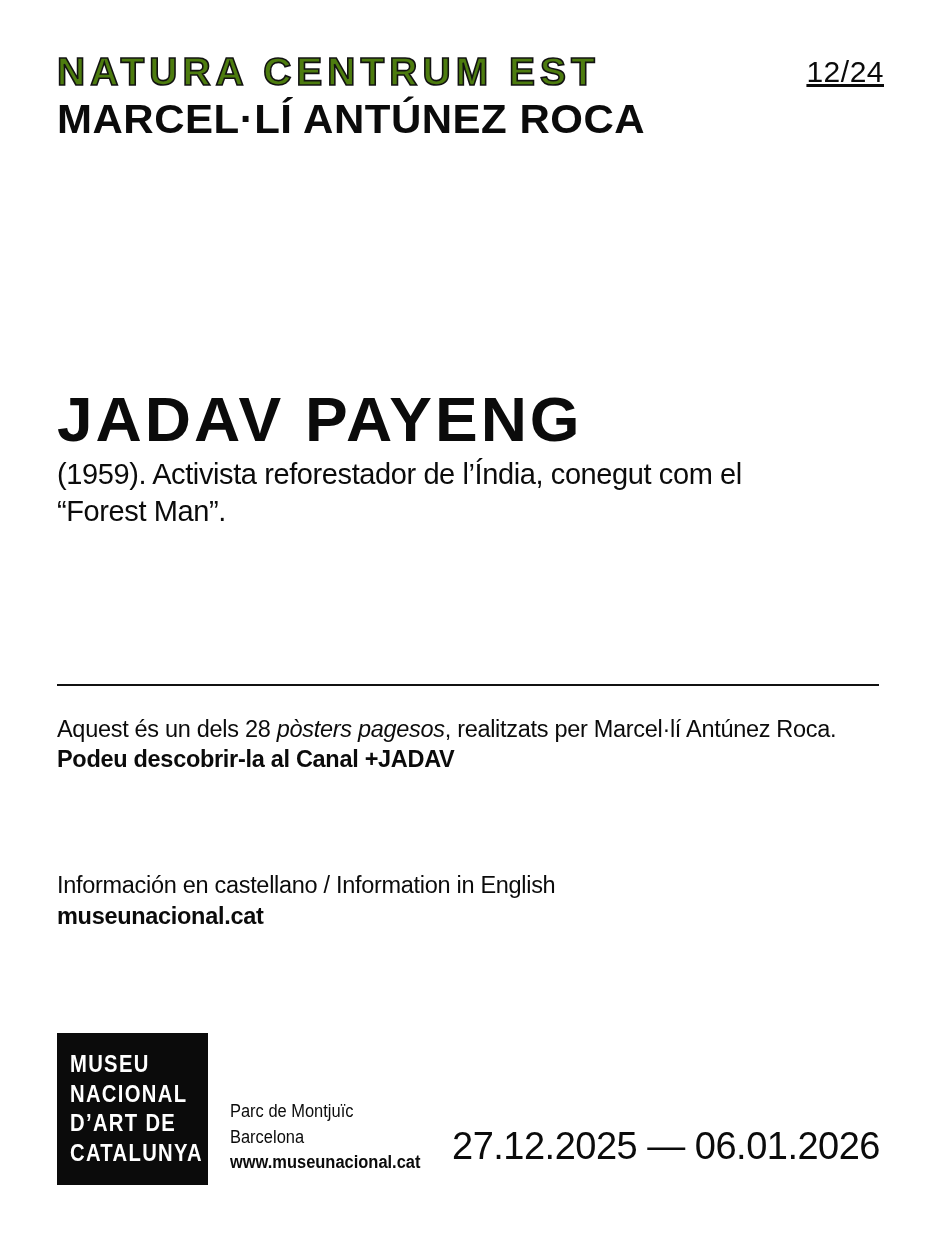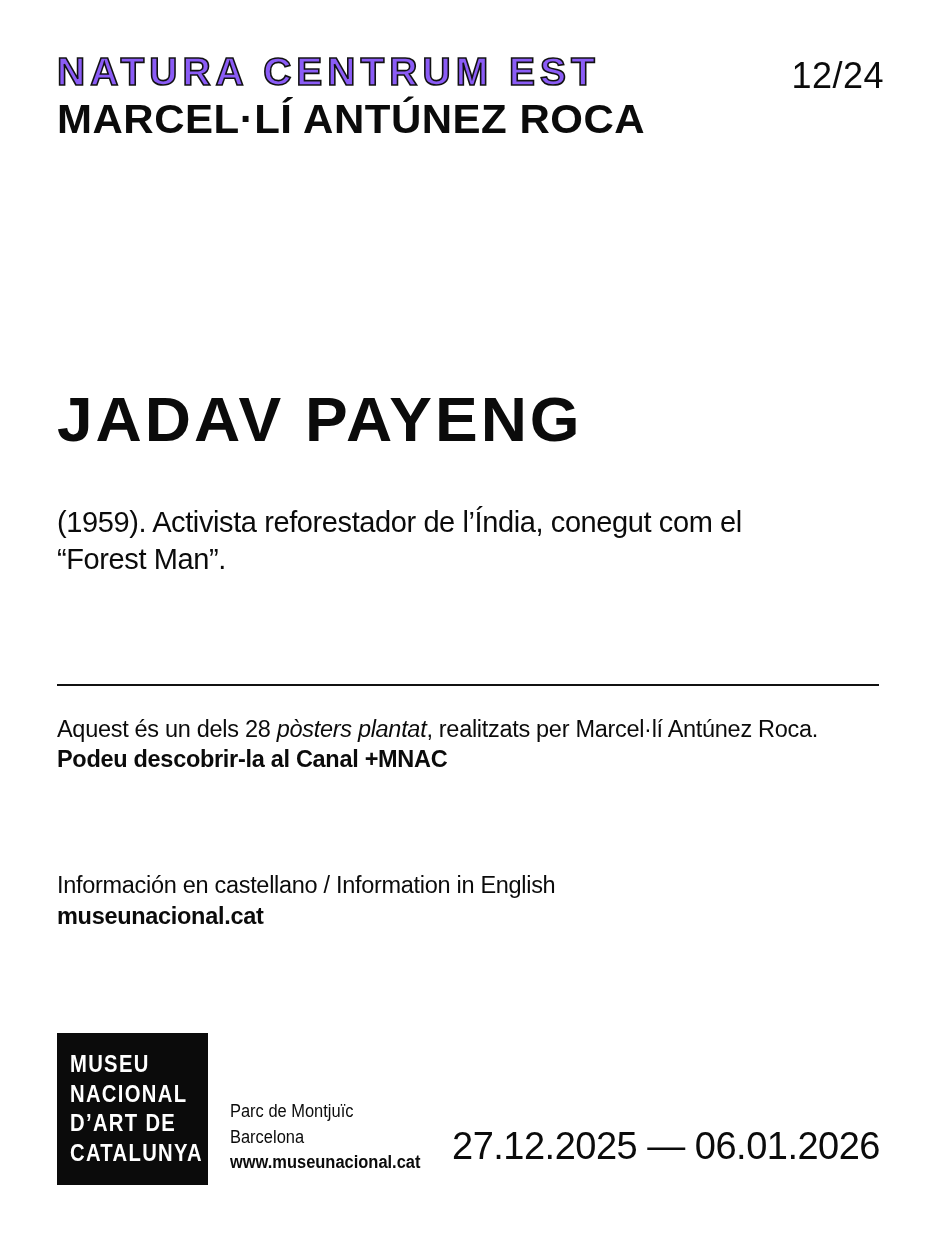--- a/index.html
+++ b/index.html
@@ -8,37 +8,38 @@
     position: relative;
     width: 936px;
     height: 1242px;
     margin: 0 auto;
     background: #ffffff;
     color: #0b0b0b;
     font-family: "Liberation Sans", sans-serif;
     overflow: hidden;
   }
   .abs { position: absolute; }
-  .pre { white-space: pre-line; margin-top: 48px; }
+  .pre { white-space: pre-line; }
 
   
   .exhib-title {
     left: 57px; top: 50px;
     font-size: 39px;
     font-weight: 700;
     letter-spacing: 5px;
-    color: #8b5cf6;
+    color: #4d7c0f;
     -webkit-text-stroke: 1.6px #111111;
     text-stroke: 1.6px #111111;
   }
   .counter {
     right: 52px; top: 55px;
-    font-size: 36px;
+    font-size: 30px;
     font-weight: 500;
     letter-spacing: 0.5px;
+    text-decoration: underline;
   }
   .artist {
     left: 57px; top: 97px;
     font-size: 42px;
     font-weight: 800;
     letter-spacing: 0.5px;
     transform: scaleY(0.96);
     transform-origin: left top;
   }
   .subtitle {
@@ -138,22 +139,22 @@
   <div class="abs counter">12/24</div>
   <div class="abs artist">MARCEL·LÍ ANTÚNEZ ROCA</div>
 
   <h1 class="abs subject-title">JADAV PAYENG</h1>
   <p class="abs lead pre">(1959). Activista reforestador de l’Índia, conegut com el
 “Forest Man”.</p>
 
   <hr class="abs divider">
 
   <div class="abs note">
-    <div><span>Aquest és un dels 28 </span><em>pòsters plantat</em><span>, realitzats per Marcel·lí Antúnez Roca.</span></div>
-    <div class="cta">Podeu descobrir-la al Canal +MNAC</div>
+    <div><span>Aquest és un dels 28 </span><em>pòsters pagesos</em><span>, realitzats per Marcel·lí Antúnez Roca.</span></div>
+    <div class="cta">Podeu descobrir-la al Canal +JADAV</div>
   </div>
 
   <div class="abs lang">
     <div>Información en castellano / Information in English</div>
     <div class="site">museunacional.cat</div>
   </div>
 
   <div class="abs logo">
     <span class="logo-text">MUSEU
 NACIONAL

